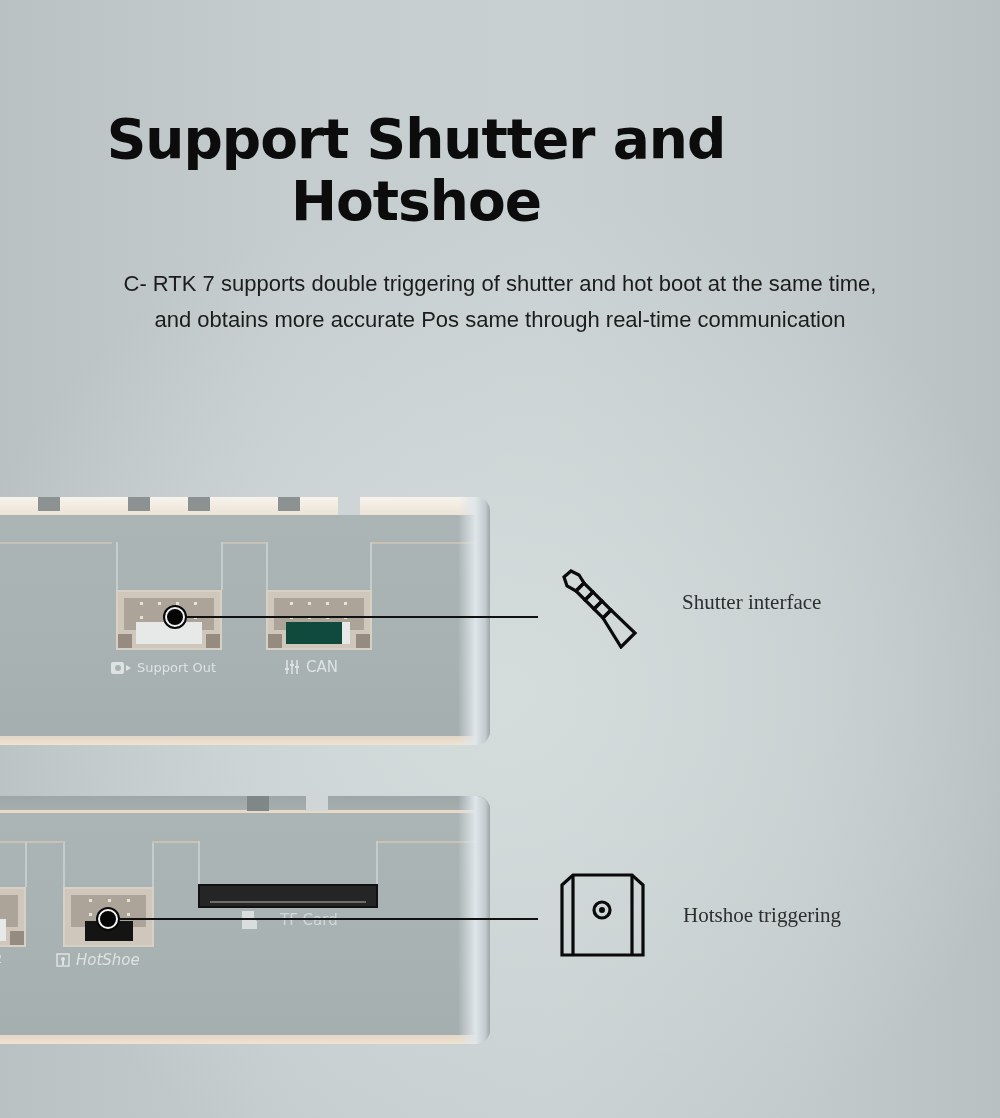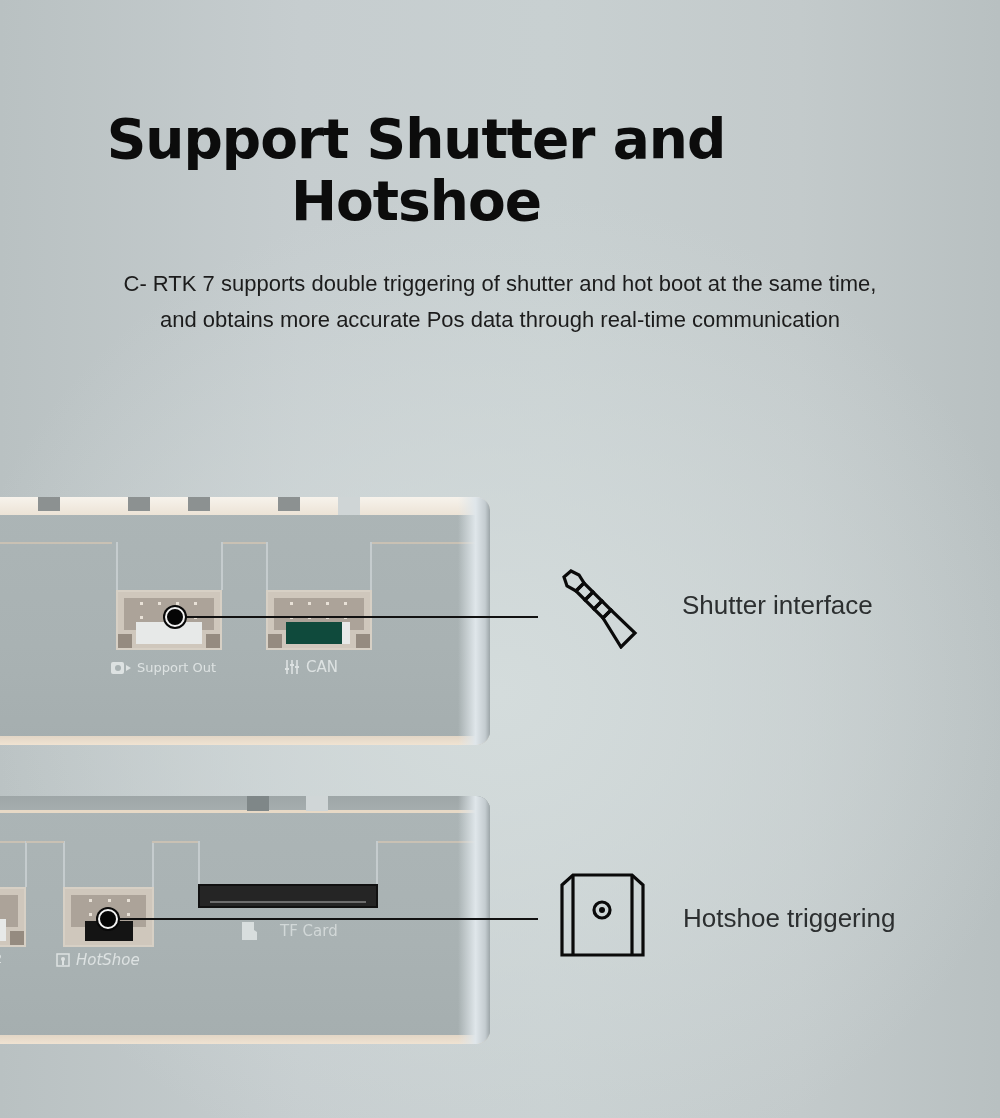--- a/index.html
+++ b/index.html
@@ -72,34 +72,34 @@
     .tf-slot .shine { position: absolute; left: 10px; right: 10px; bottom: 3px; height: 2px; background: #6d6d6d; }
 
     .callout-dot {
       position: absolute; width: 20px; height: 20px; border-radius: 50%;
       background: #050505; border: 2px solid #f2f2f2; box-shadow: 0 0 0 2px #080808;
     }
     .callout-line { position: absolute; height: 1.5px; background: #111; }
 
     .icon-svg { position: absolute; }
     .callout-text {
-      position: absolute; font-family: Liberation Sans, sans-serif; font-size: 26px; color: #2c2f30;
+      position: absolute; font-family: Liberation Serif, serif; font-size: 21px; color: #2c2f30;
       white-space: nowrap;
     }
   </style>
 </head>
 <body>
 
 <h1 class="title">
   <span style="display:block">Support Shutter and Hotshoe</span>
 </h1>
 
 <p class="desc">
   <span>C- RTK 7 supports double triggering of shutter and hot boot at the same time,</span>
-  <span>and obtains more accurate Pos data through real-time communication</span>
+  <span>and obtains more accurate Pos same through real-time communication</span>
 </p>
 
 <div class="device dev1">
   <div class="top-rim"></div>
   <div class="notch" style="left:48px;width:22px;"></div>
   <div class="notch" style="left:138px;width:22px;"></div>
   <div class="notch" style="left:198px;width:22px;"></div>
   <div class="notch" style="left:288px;width:22px;"></div>
   <div style="position:absolute;left:348px;top:0;width:22px;height:18px;background:#cfd5d6;"></div>
 
@@ -204,21 +204,21 @@
     <span>RT2</span>
   </div>
   <div class="dev-label" style="left:66px;top:155px;font-size:15px;font-style:italic;">
     <svg width="14" height="14" viewBox="0 0 14 14">
       <rect x="1" y="1" width="12" height="12" fill="none" stroke="#dde2e2" stroke-width="1.5"></rect>
       <circle cx="7" cy="6" r="2" fill="#dde2e2"></circle>
       <rect x="6" y="7" width="2" height="5" fill="#dde2e2"></rect>
     </svg>
     <span>HotShoe</span>
   </div>
-  <div class="dev-label" style="left:252px;top:126px;font-size:15px;color:#d2d8d8;gap:12px;">
+  <div class="dev-label" style="left:252px;top:115px;font-size:15px;color:#d2d8d8;gap:12px;">
     <svg width="16" height="18" viewBox="0 0 16 18">
       <path d="M0 0 H12 V8 L15 10 V18 H0 Z" fill="#d8dede"></path>
     </svg>
     <span style="margin-left:10px;">TF Card</span>
   </div>
 
   <div class="bottom-rim"></div>
   <div class="right-edge"></div>
 </div>
 

